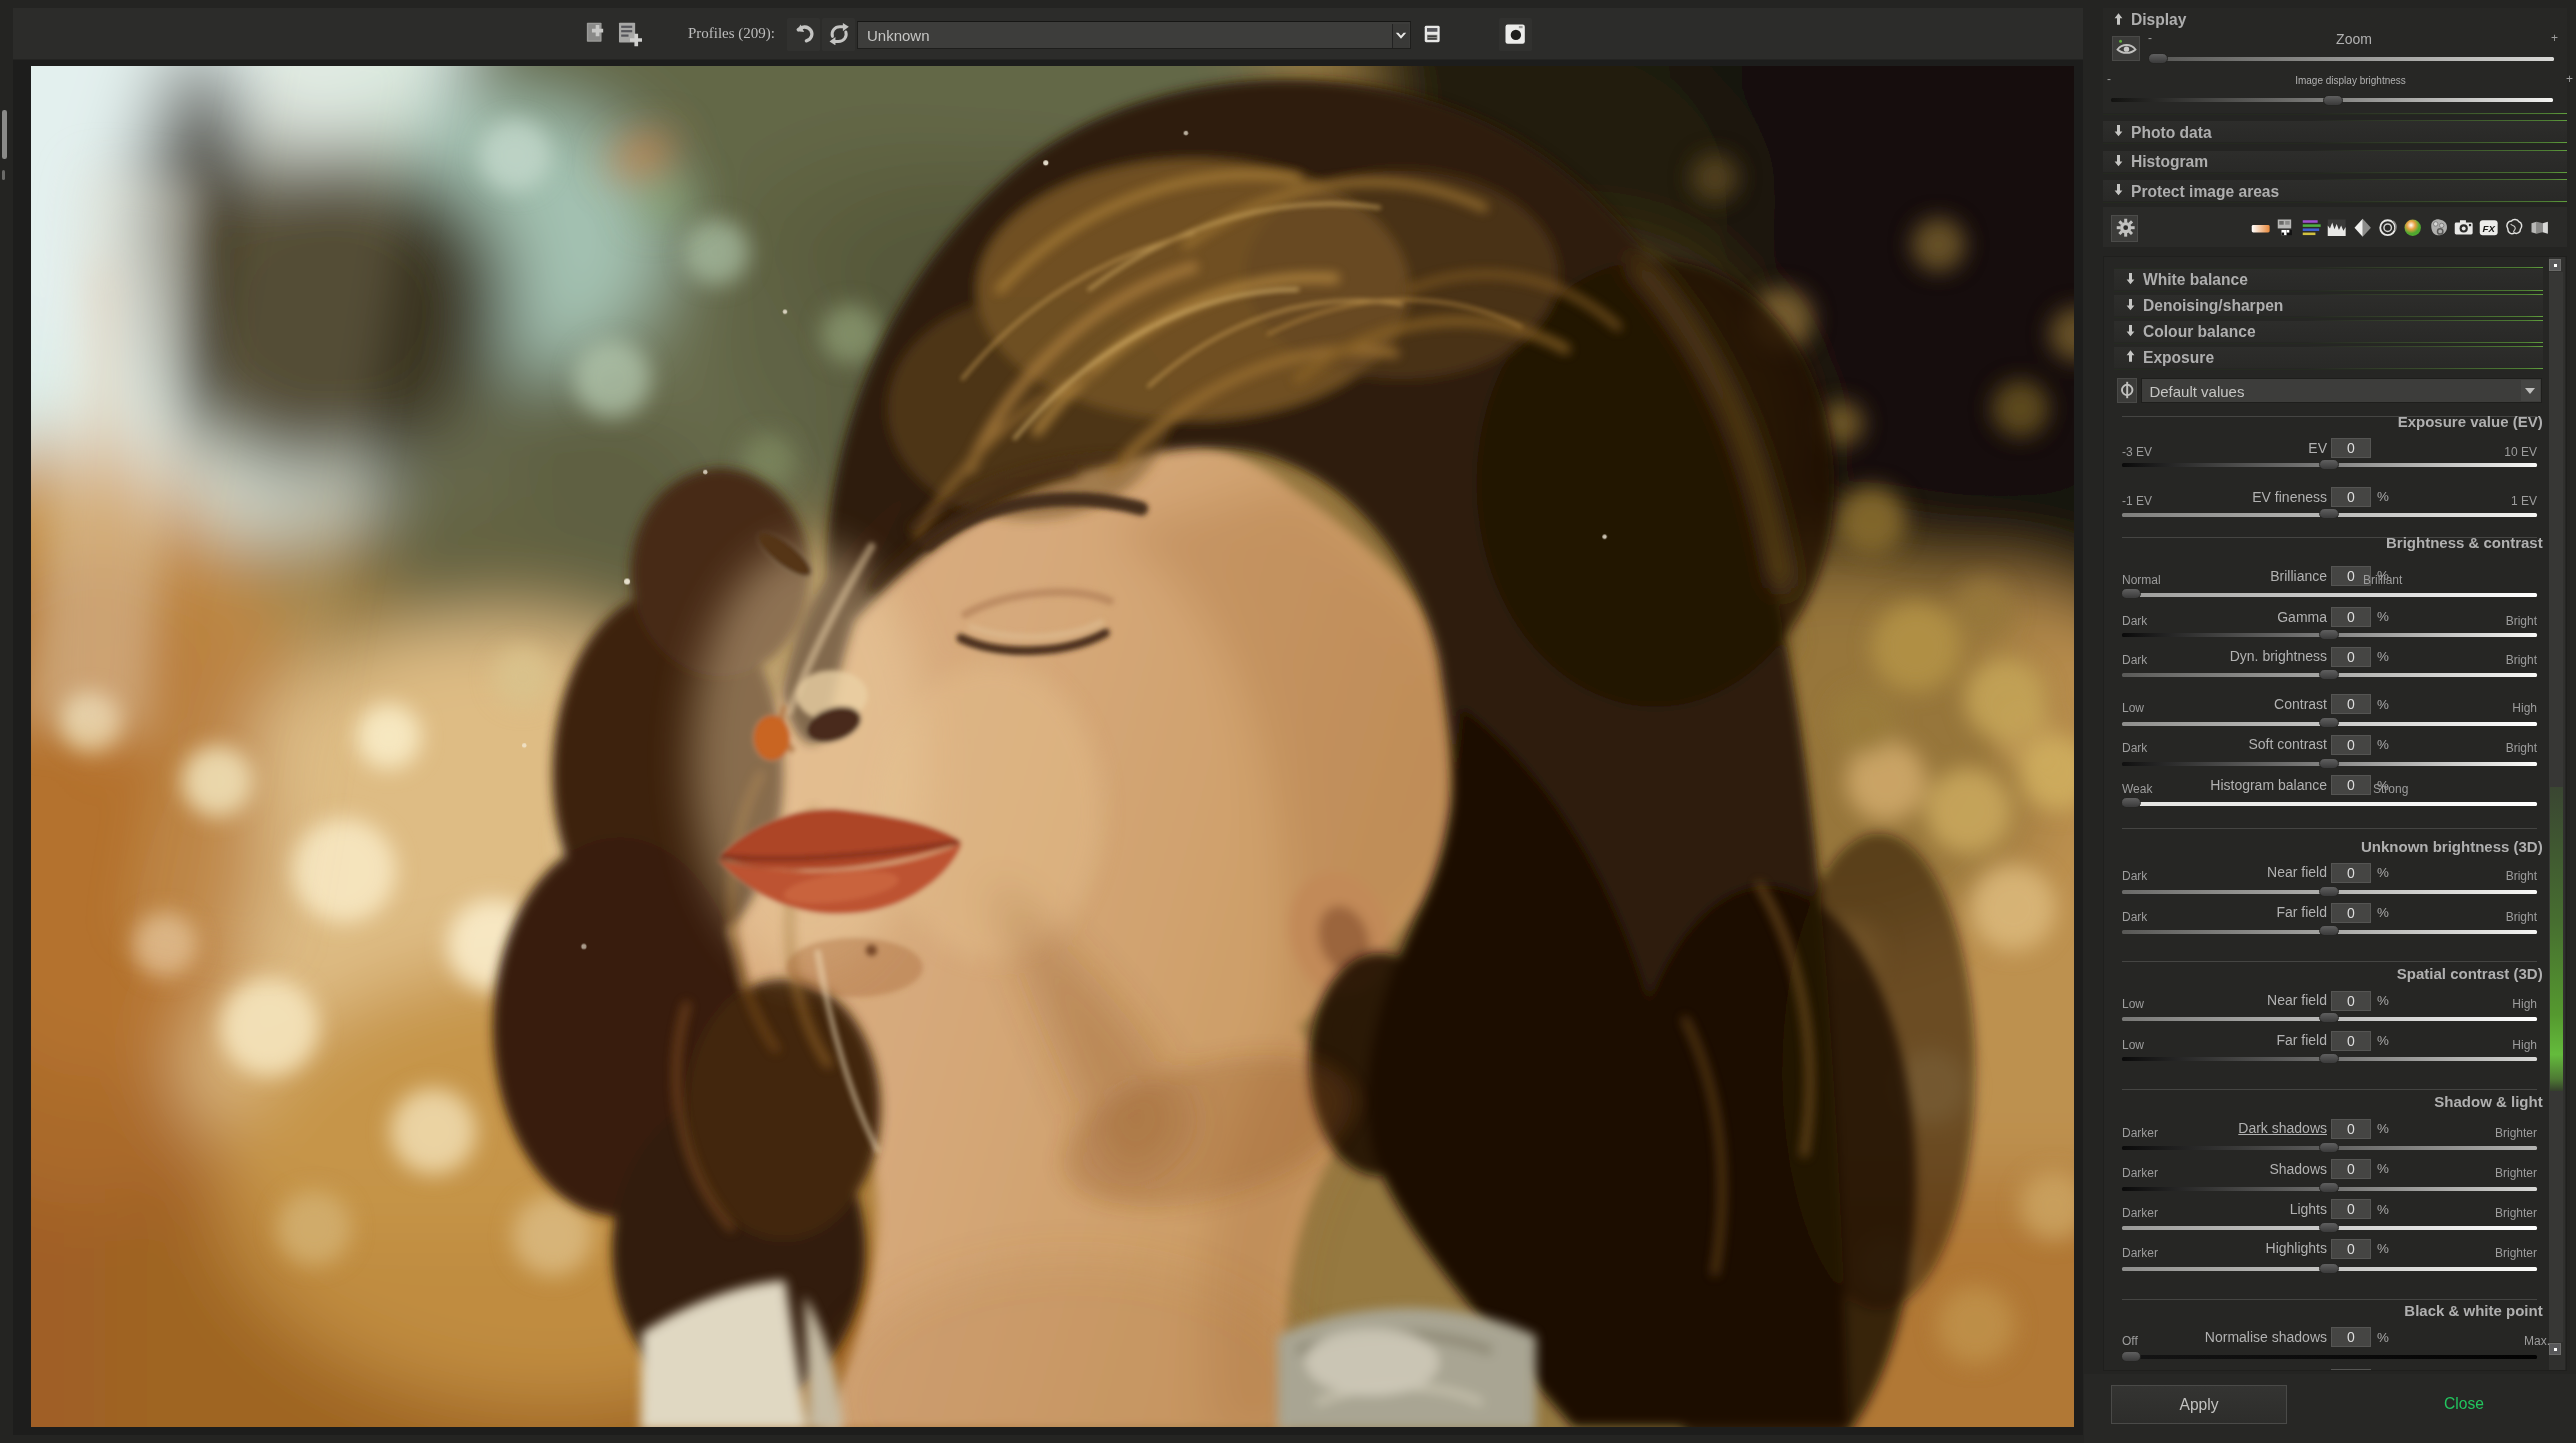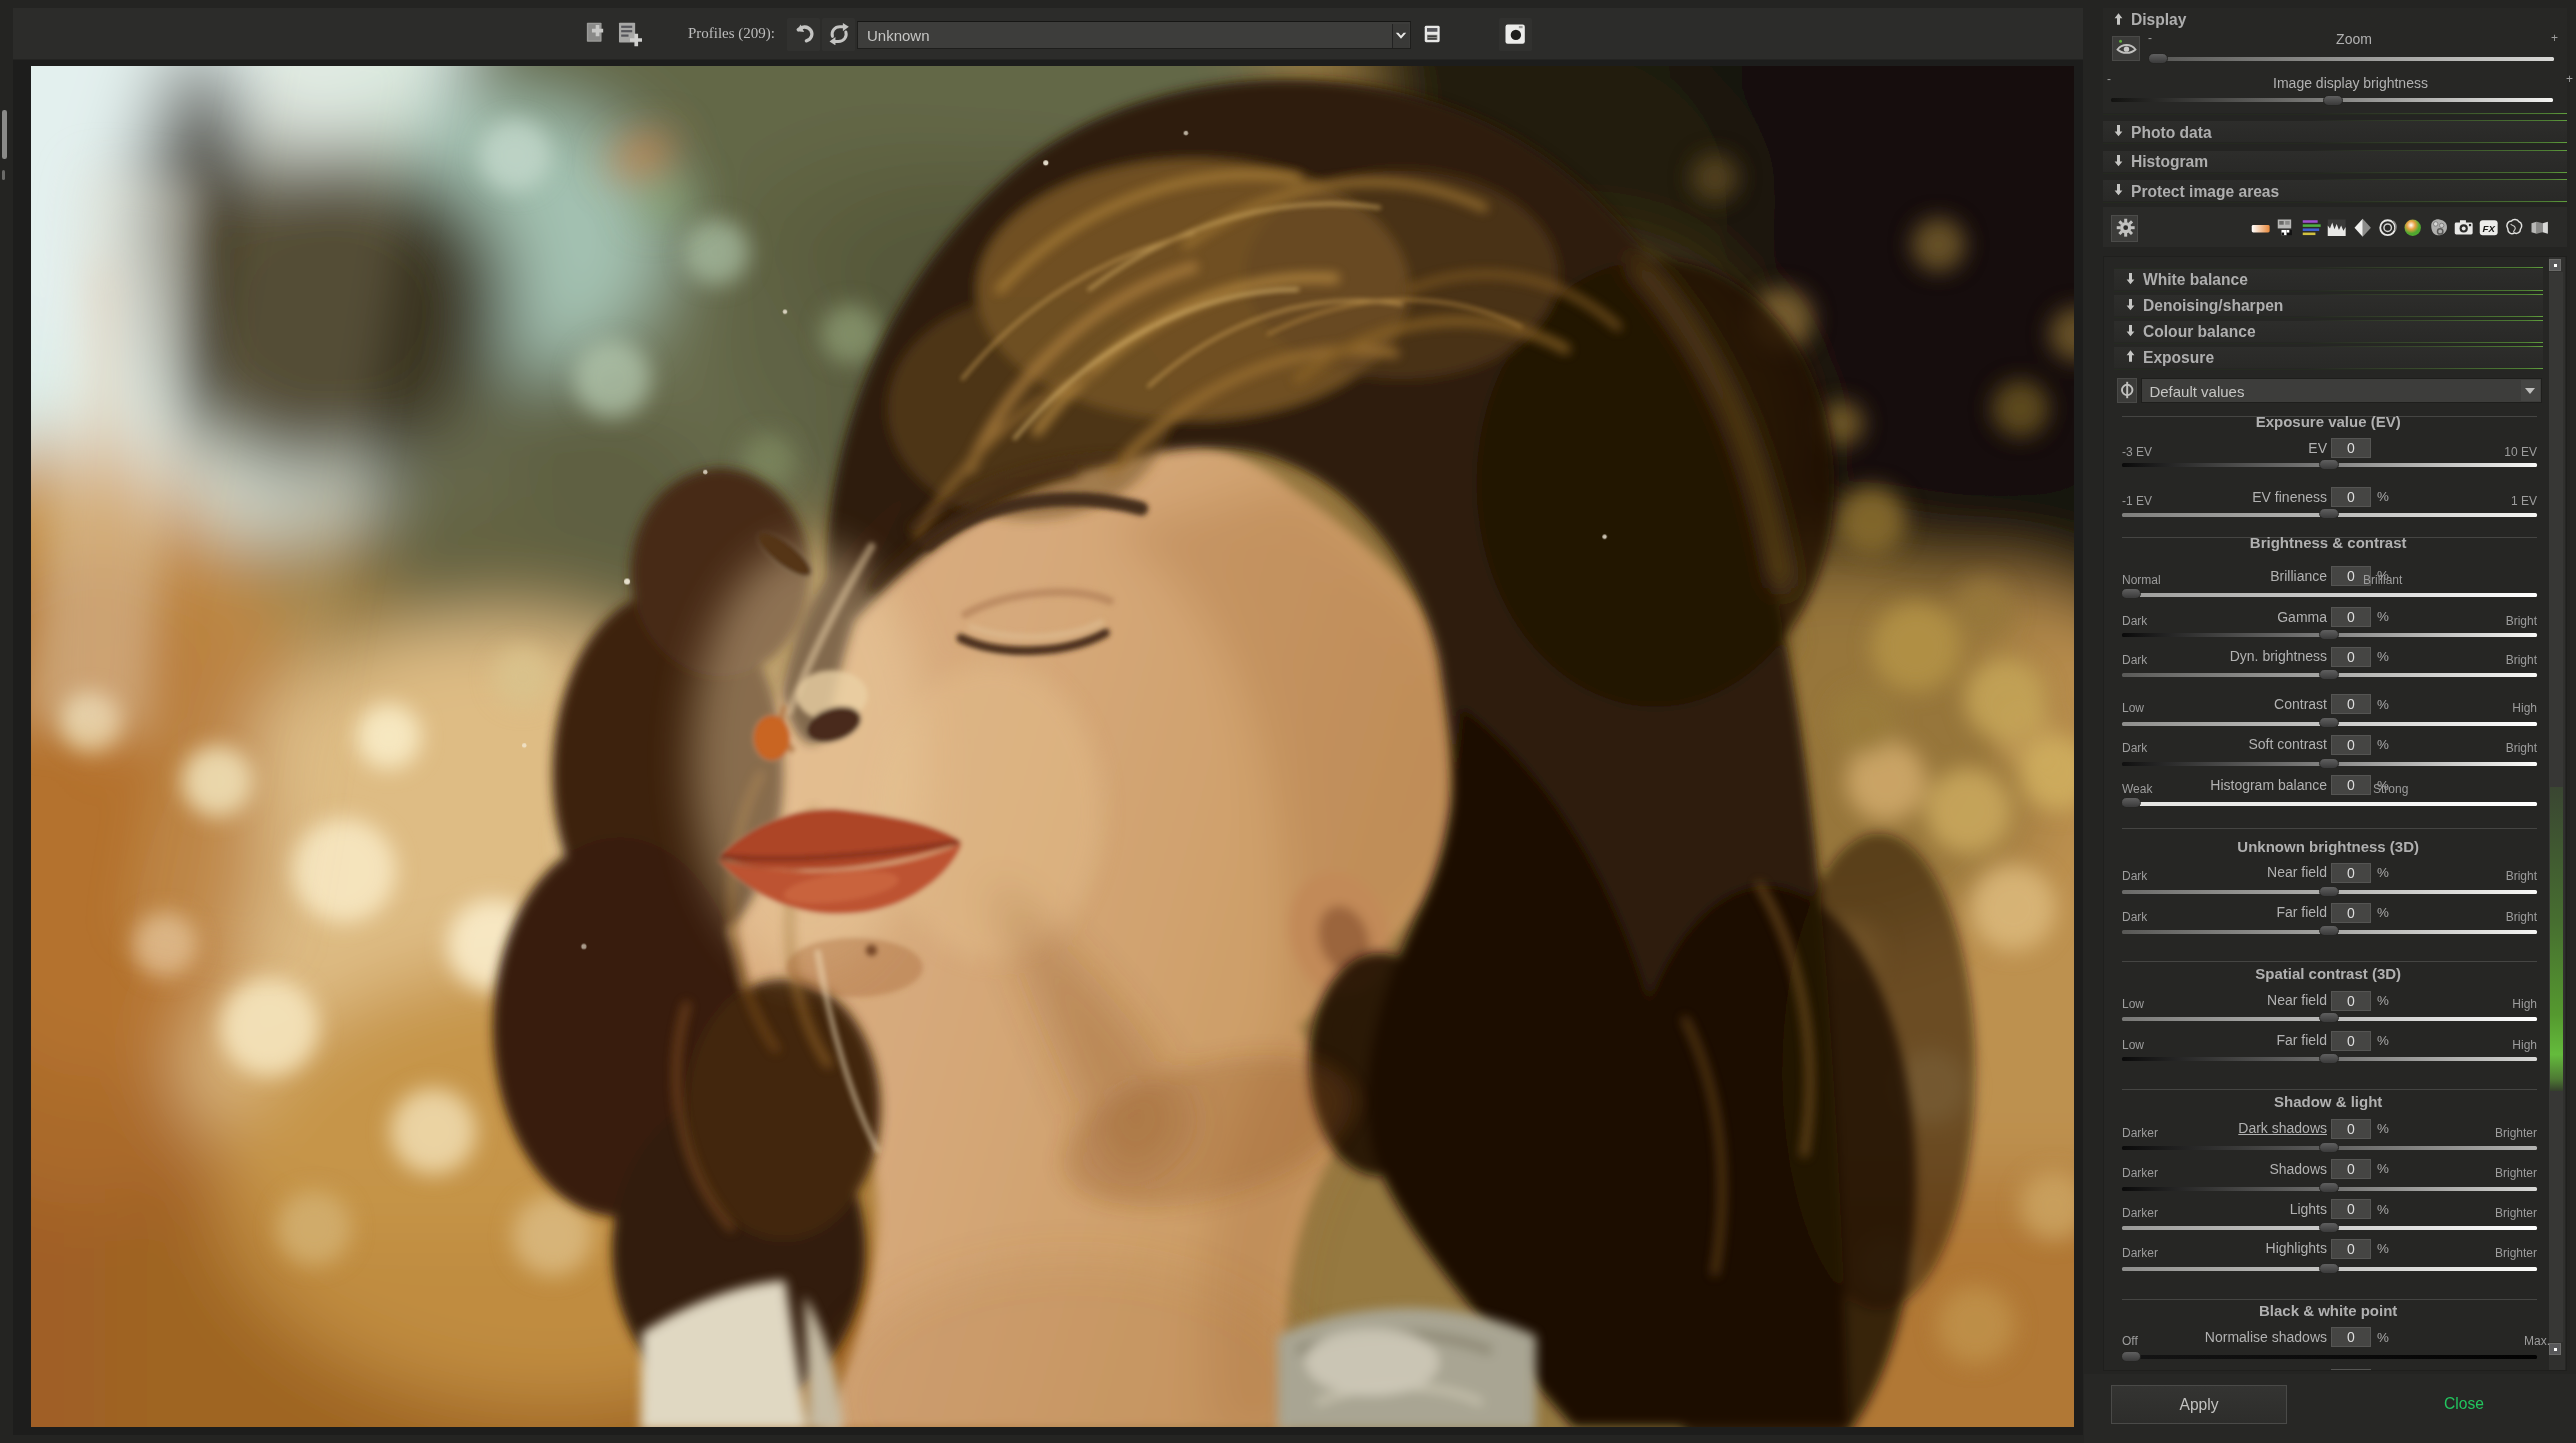--- a/index.html
+++ b/index.html
@@ -14,21 +14,21 @@
 .gline{position:absolute;height:0.7px;background:linear-gradient(90deg,rgba(60,90,40,0) 0%,rgba(60,90,40,0) 45%,rgba(85,130,55,.45) 75%,#4f8034 96%,#61a03e 100%);box-shadow:0 0.7px 0 rgba(40,60,25,.35);}
 .htxt{font-size:15.6px;font-weight:bold;color:#aeaeae;}
 .lbl{position:absolute;font-size:14px;color:#b2b2b2;white-space:nowrap;}
 .small{position:absolute;font-size:12px;color:#9d9d9d;white-space:nowrap;}
 .track{position:absolute;left:2121px;width:415px;height:3.7px;border-radius:1.5px;}
 .knob{position:absolute;width:20px;height:11.2px;border-radius:6px;background:linear-gradient(#606060,#3a3a3a);border:0.7px solid #252523;}
 .sep{position:absolute;left:2121px;width:415px;height:0.7px;background:#454543;}
 .vbox2{position:absolute;left:227px;width:40px;height:20px;background:#454543;border:0.7px solid #555553;color:#dedede;font-size:14px;text-align:center;line-height:18.6px;}
 .pct2{position:absolute;left:273px;font-size:13.4px;color:#a8a8a8;}
 .track2{position:absolute;left:18px;width:415px;height:3.7px;border-radius:1.5px;}
-.shdr{position:absolute;left:2113px;width:429px;text-align:center;font-size:15px;font-weight:bold;color:#b0b0b0;}
+.shdr{position:absolute;left:2113px;width:429px;text-align:right;font-size:15px;font-weight:bold;color:#b0b0b0;}
 </style>
 </head>
 <body>
 <div class="abs" id="photoarea"></div>
 <div class="abs" id="toolbar"></div>
 <div class="abs" style="left:1.5px;top:110px;width:5.2px;height:49px;background:#8a8a88;border-radius:2.2px;"></div>
 <div class="abs" style="left:1.5px;top:170px;width:3.7px;height:10.4px;background:#6a6a68;border-radius:1.5px;"></div>
 
 <svg class="abs" style="left:586px;top:22.3px" width="22.3" height="25" viewBox="0 0 30 34">
  <rect x="1" y="1" width="20" height="26" rx="1" fill="#9a9a98"></rect>
@@ -318,21 +318,21 @@
   <path d="M2 14 C8 6 20 6 26 14 C20 20 8 20 2 14 Z" fill="none" stroke="#c0c0be" stroke-width="2.4"></path>
   <circle cx="14" cy="13.5" r="3.6" fill="#c8c8c6"></circle>
   <circle cx="6" cy="3" r="2" fill="#5fae3c"></circle>
  </svg>
  <div class="small" style="left:2148px;top:31px;">-</div>
  <div class="abs" style="left:2153px;top:31px;width:402px;text-align:center;font-size:14px;color:#b2b2b2;">Zoom</div>
  <div class="small" style="left:2551px;top:31px;">+</div>
  <div class="track" style="left:2153px;top:57px;width:401px;background:linear-gradient(90deg,#565654,#d8d8d6);"></div>
  <div class="knob" style="left:2148px;top:53px;"></div>
  <div class="small" style="left:2107px;top:72px;">-</div>
- <div class="abs" style="left:2142px;top:75px;width:417px;text-align:center;font-size:14px;color:#b2b2b2;">Image display brightness</div>
+ <div class="abs" style="left:2142px;top:75px;width:417px;text-align:center;font-size:10px;color:#b2b2b2;">Image display brightness</div>
  <div class="small" style="left:2566px;top:72px;">+</div>
  <div class="track" style="left:2111px;top:98px;width:442px;background:linear-gradient(90deg,#121210,#f2f2f0);"></div>
  <div class="knob" style="left:2323px;top:95px;"></div>
 
  <div class="gline" style="left:2103px;top:120px;width:464px;"></div>
  <div class="hdrbar" style="left:2103px;top:121px;width:464px;height:21px;"></div>
  <div class="gline" style="left:2103px;top:142px;width:464px;"></div>
  <svg class="abs" style="left:2114px;top:124px" width="9" height="12.7" viewBox="0 0 15 20">
       <path d="M7.5 20 L14 12 H10 V1 H5 V12 H1 Z" fill="#c6c6c4"></path>
     </svg>

